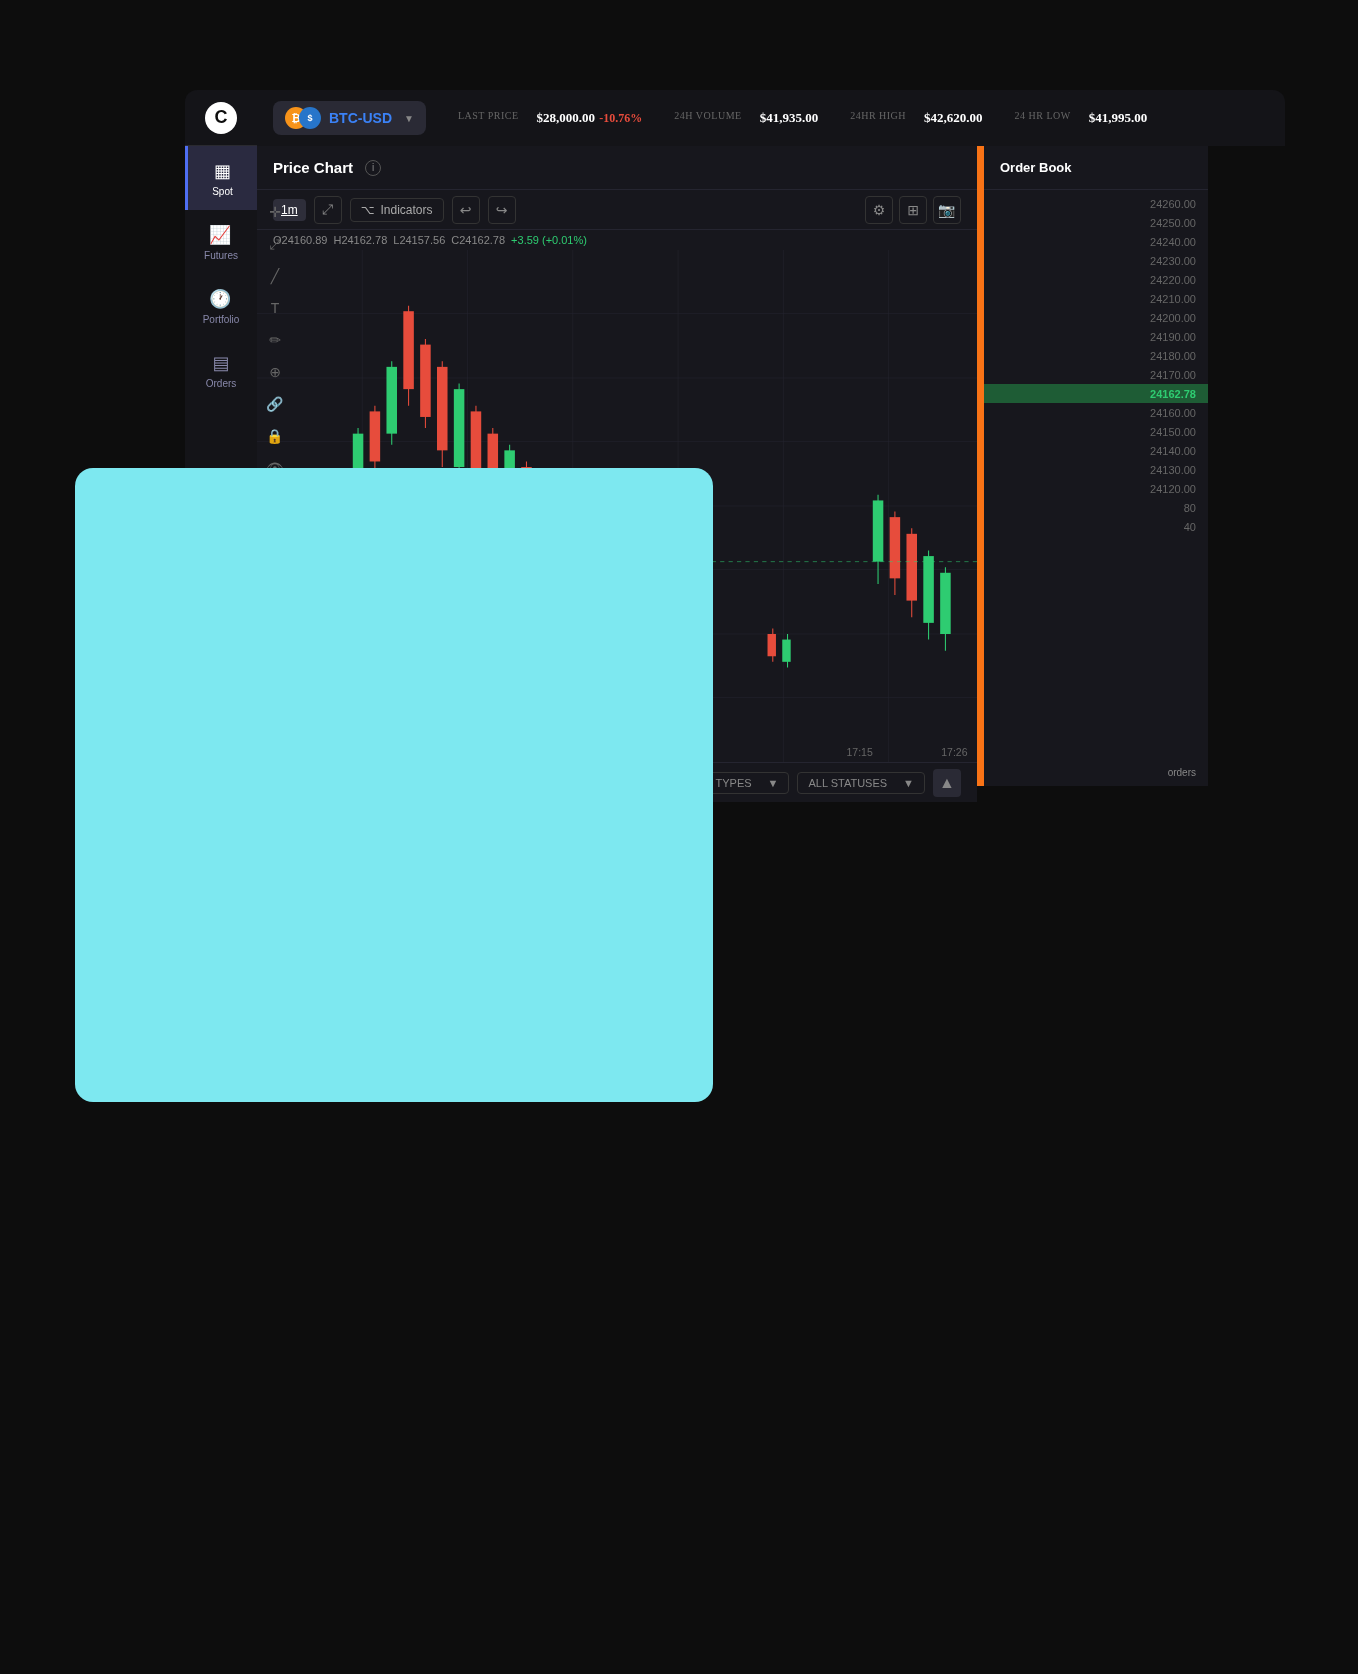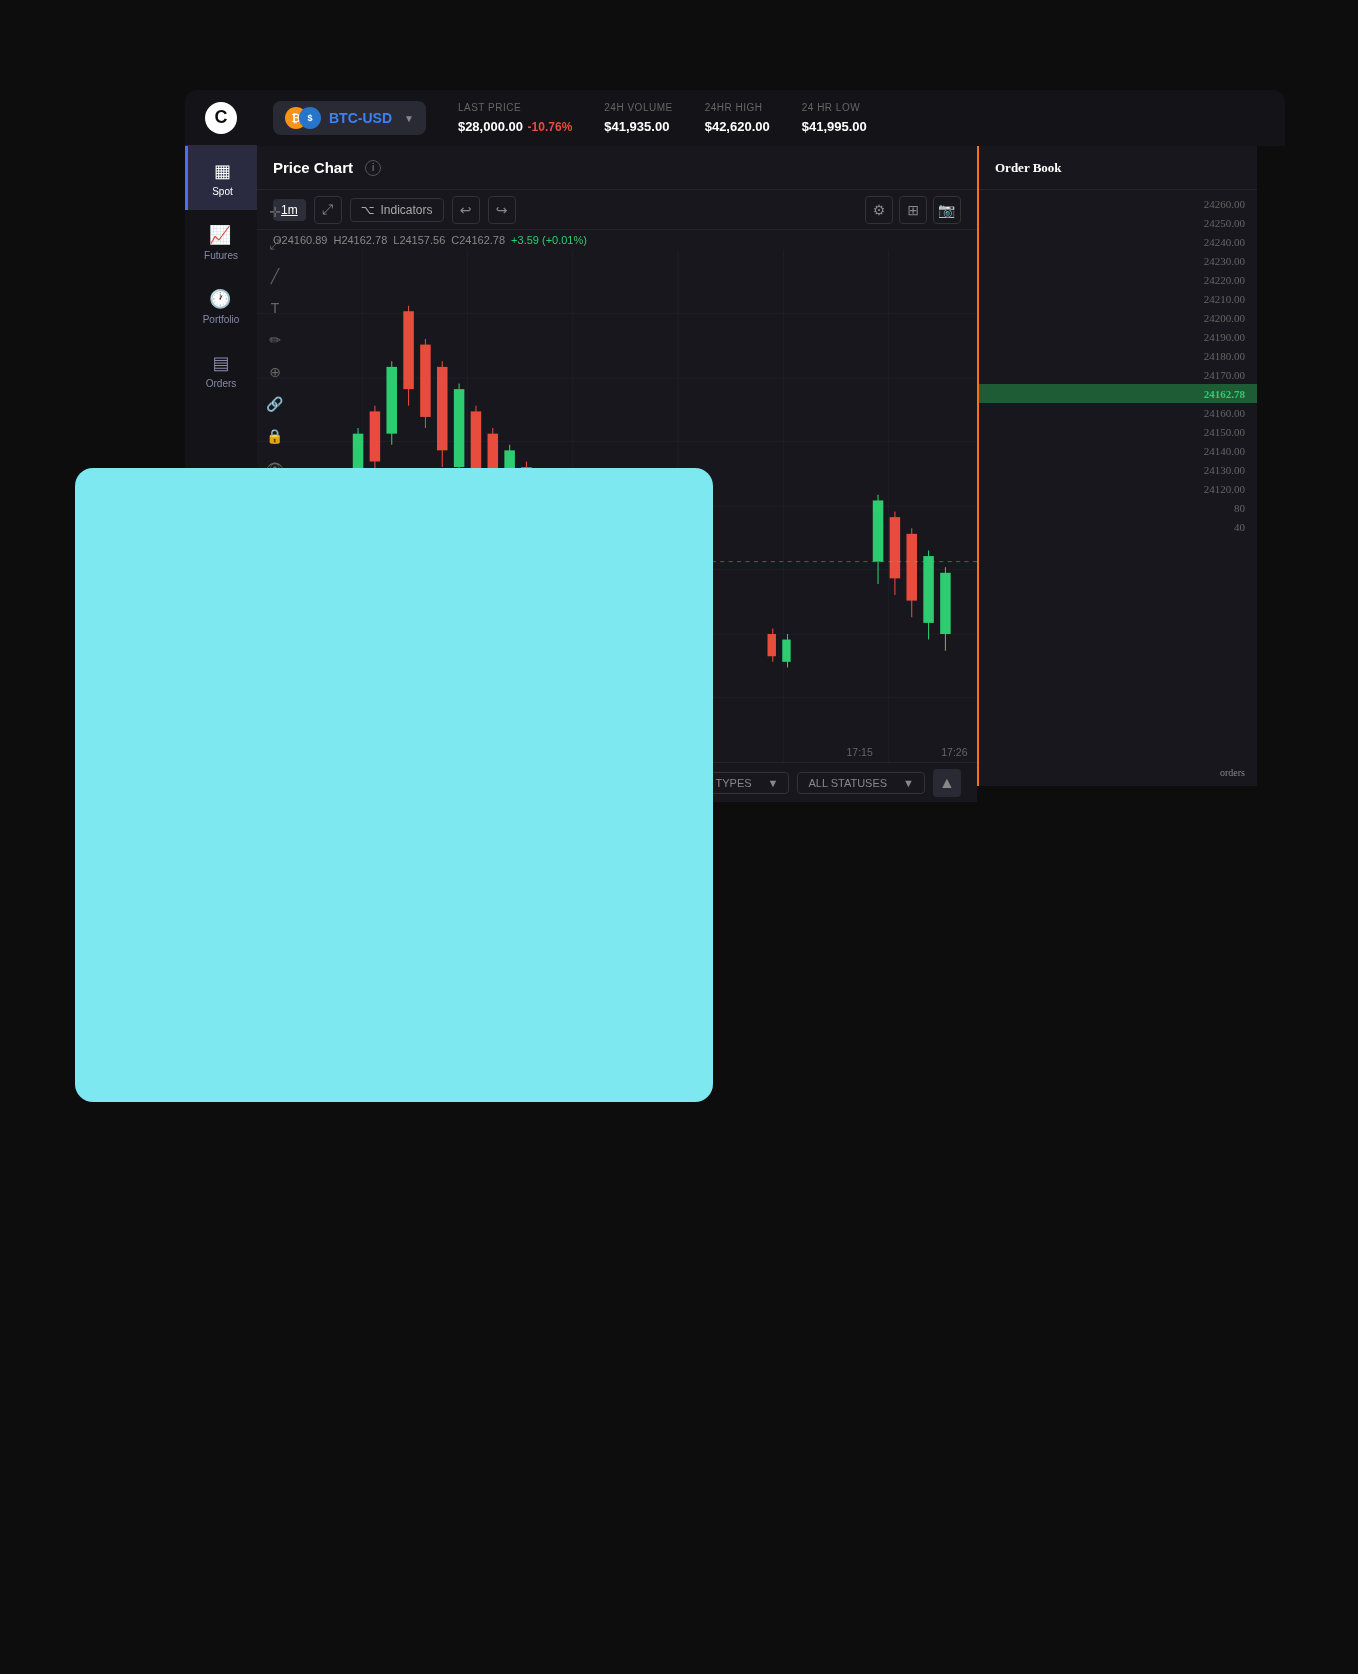--- a/index.html
+++ b/index.html
@@ -151,22 +151,22 @@
     }
 
     .pair-chevron {
       font-size: 10px;
       color: #888;
       margin-left: 4px;
     }
 
     .price-stat {
       display: flex;
-      flex-direction: column;
-      gap: 6px;
+      gap: 18px;
+      font-family: Liberation Serif, serif;
     }
 
     .stat-label {
       font-size: 10px;
       color: #666;
       text-transform: uppercase;
       letter-spacing: 0.5px;
     }
 
     .stat-value {
@@ -290,26 +290,25 @@
       position: relative;
       height: calc(100% - 128px);
       overflow: hidden;
     }
 
     
     .order-book-area {
       position: absolute;
       top: 146px;
       left: 977px;
-      width: 280px;
+      width: 231px;
       height: 640px;
       background: #17171d;
-      border-left: 2px solid #f97316;
+      border-left: 7px solid #f97316;
       z-index: 8;
-      font-family: Liberation Serif, serif;
     }
 
     .order-book-header {
       height: 44px;
       display: flex;
       align-items: center;
       padding: 0 16px;
       border-bottom: 1px solid #252530;
     }
 

